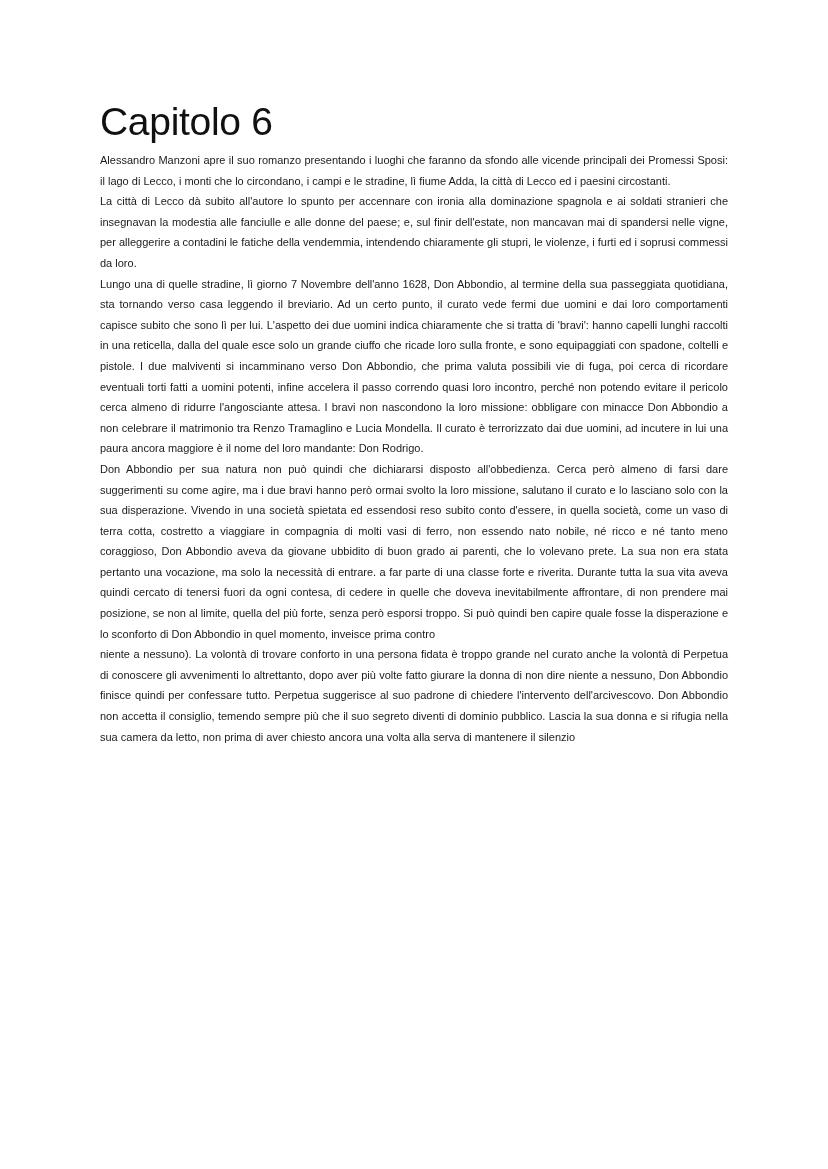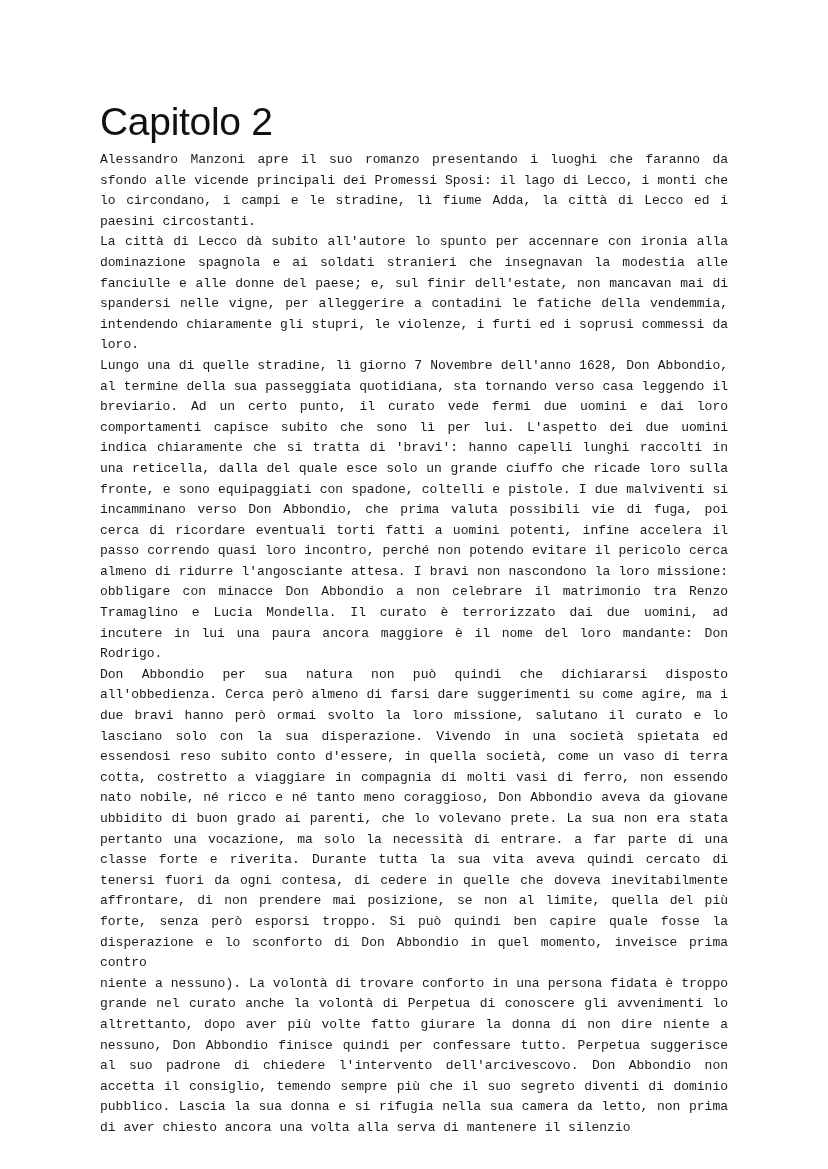--- a/index.html
+++ b/index.html
@@ -23,35 +23,35 @@
     .title {
       font-family: "Liberation Sans", sans-serif;
       font-size: 39px;
       font-weight: normal;
       line-height: 44px;
       margin: 0 0 6px 0;
       color: #111111;
       letter-spacing: -0.3px;
     }
     .body-text {
-      font-family: Liberation Mono, monospace;
-      font-size: 13px;
+      font-family: Liberation Sans, sans-serif;
+      font-size: 11px;
       line-height: 20.6px;
       text-align: justify;
       margin: 0;
     }
     .body-text p {
       margin: 0;
     }
   </style>
 </head>
 <body>
 
 <div class="page">
-  <h1 class="title">Capitolo 2</h1>
+  <h1 class="title">Capitolo 6</h1>
   <div class="body-text">
     <p>Alessandro Manzoni apre il suo romanzo presentando i luoghi che faranno da sfondo alle vicende principali dei Promessi Sposi: il lago di Lecco, i monti che lo circondano, i campi e le stradine, lì fiume Adda, la città di Lecco ed i paesini circostanti.</p>
     <p>La città di Lecco dà subito all'autore lo spunto per accennare con ironia alla dominazione spagnola e ai soldati stranieri che insegnavan la modestia alle fanciulle e alle donne del paese; e, sul finir dell'estate, non mancavan mai di spandersi nelle vigne, per alleggerire a contadini le fatiche della vendemmia, intendendo chiaramente gli stupri, le violenze, i furti ed i soprusi commessi da loro.</p>
     <p>Lungo una di quelle stradine, lì giorno 7 Novembre dell'anno 1628, Don Abbondio, al termine della sua passeggiata quotidiana, sta tornando verso casa leggendo il breviario. Ad un certo punto, il curato vede fermi due uomini e dai loro comportamenti capisce subito che sono lì per lui. L'aspetto dei due uomini indica chiaramente che si tratta di 'bravi': hanno capelli lunghi raccolti in una reticella, dalla del quale esce solo un grande ciuffo che ricade loro sulla fronte, e sono equipaggiati con spadone, coltelli e pistole. I due malviventi si incamminano verso Don Abbondio, che prima valuta possibili vie di fuga, poi cerca di ricordare eventuali torti fatti a uomini potenti, infine accelera il passo correndo quasi loro incontro, perché non potendo evitare il pericolo cerca almeno di ridurre l'angosciante attesa. I bravi non nascondono la loro missione: obbligare con minacce Don Abbondio a non celebrare il matrimonio tra Renzo Tramaglino e Lucia Mondella. Il curato è terrorizzato dai due uomini, ad incutere in lui una paura ancora maggiore è il nome del loro mandante: Don Rodrigo.</p>
     <p>Don Abbondio per sua natura non può quindi che dichiararsi disposto all'obbedienza. Cerca però almeno di farsi dare suggerimenti su come agire, ma i due bravi hanno però ormai svolto la loro missione, salutano il curato e lo lasciano solo con la sua disperazione. Vivendo in una società spietata ed essendosi reso subito conto d'essere, in quella società, come un vaso di terra cotta, costretto a viaggiare in compagnia di molti vasi di ferro, non essendo nato nobile, né ricco e né tanto meno coraggioso, Don Abbondio aveva da giovane ubbidito di buon grado ai parenti, che lo volevano prete. La sua non era stata pertanto una vocazione, ma solo la necessità di entrare. a far parte di una classe forte e riverita. Durante tutta la sua vita aveva quindi cercato di tenersi fuori da ogni contesa, di cedere in quelle che doveva inevitabilmente affrontare, di non prendere mai posizione, se non al limite, quella del più forte, senza però esporsi troppo. Si può quindi ben capire quale fosse la disperazione e lo sconforto di Don Abbondio in quel momento, inveisce prima contro</p>
     <p>niente a nessuno). La volontà di trovare conforto in una persona fidata è troppo grande nel curato anche la volontà di Perpetua di conoscere gli avvenimenti lo altrettanto, dopo aver più volte fatto giurare la donna di non dire niente a nessuno, Don Abbondio finisce quindi per confessare tutto. Perpetua suggerisce al suo padrone di chiedere l'intervento dell'arcivescovo. Don Abbondio non accetta il consiglio, temendo sempre più che il suo segreto diventi di dominio pubblico. Lascia la sua donna e si rifugia nella sua camera da letto, non prima di aver chiesto ancora una volta alla serva di mantenere il silenzio</p>
   </div>
 </div>
 
 </body></html>

